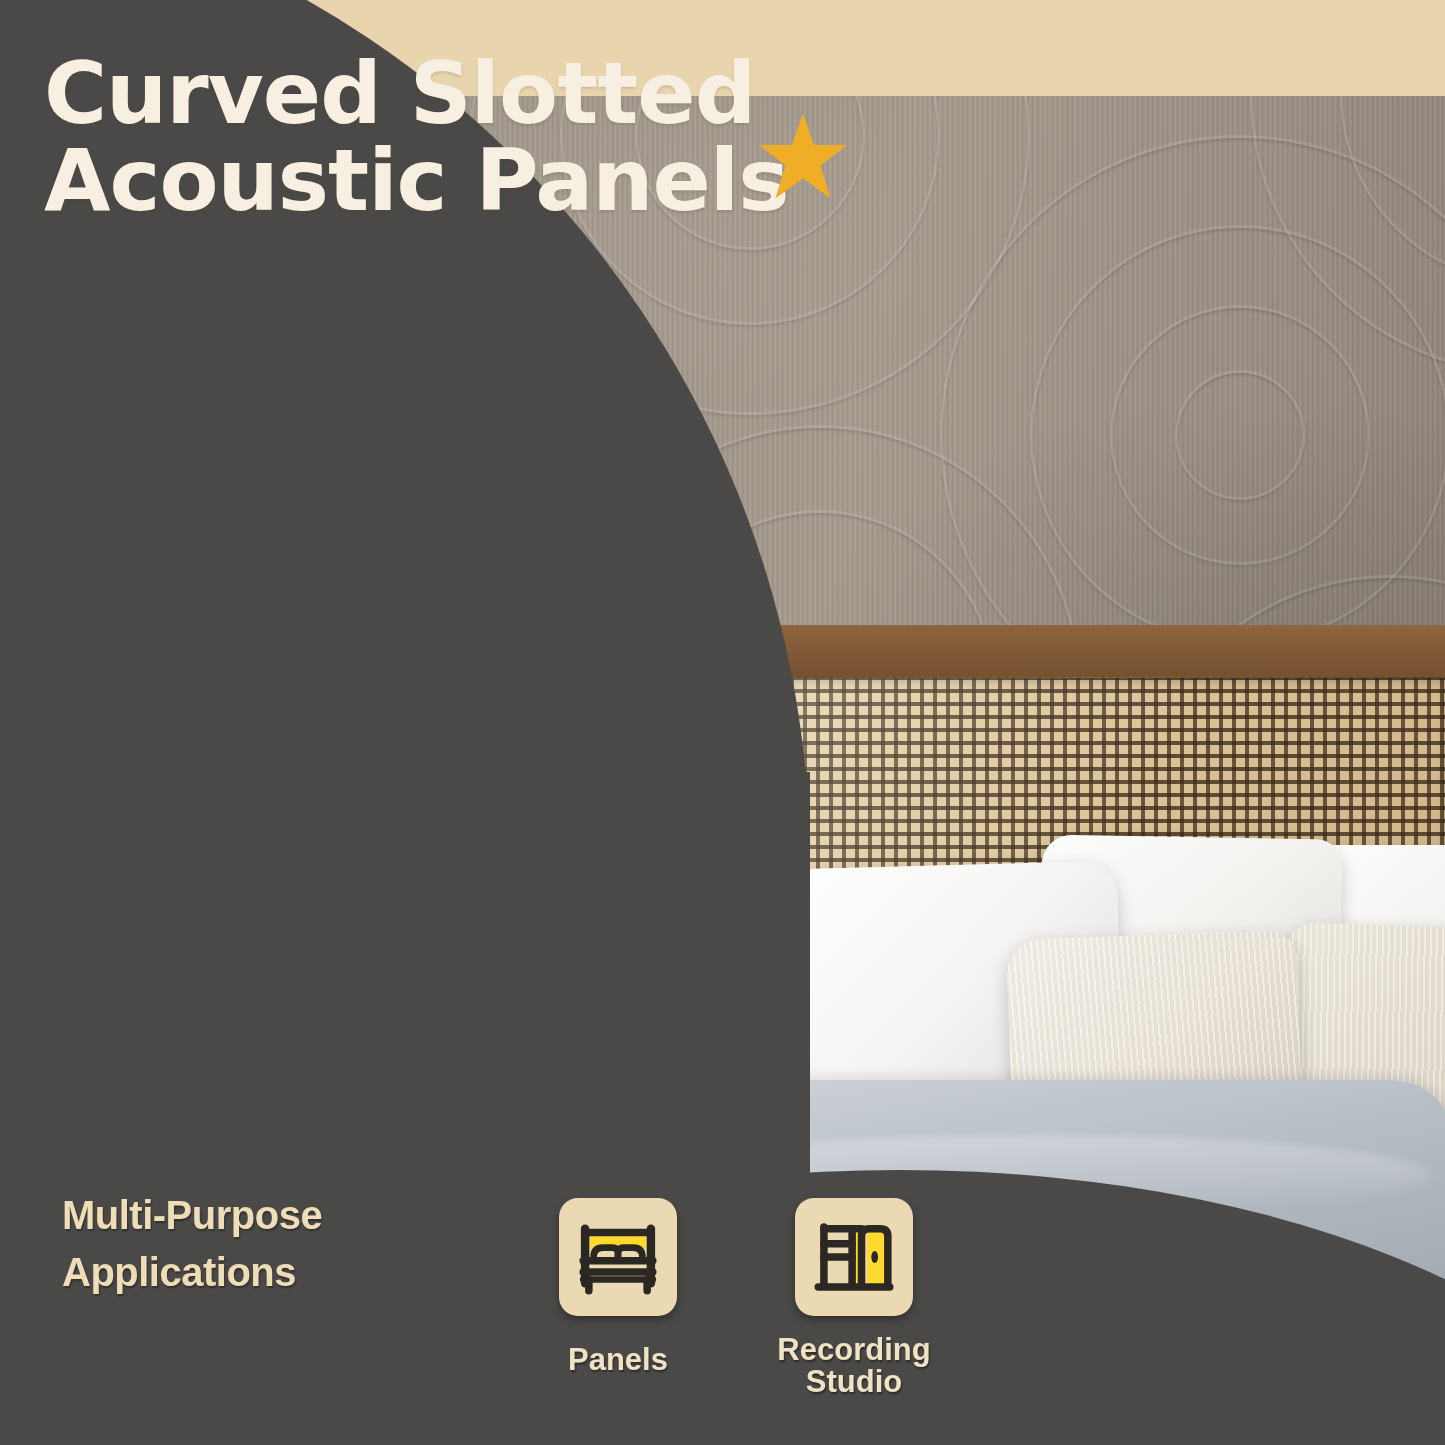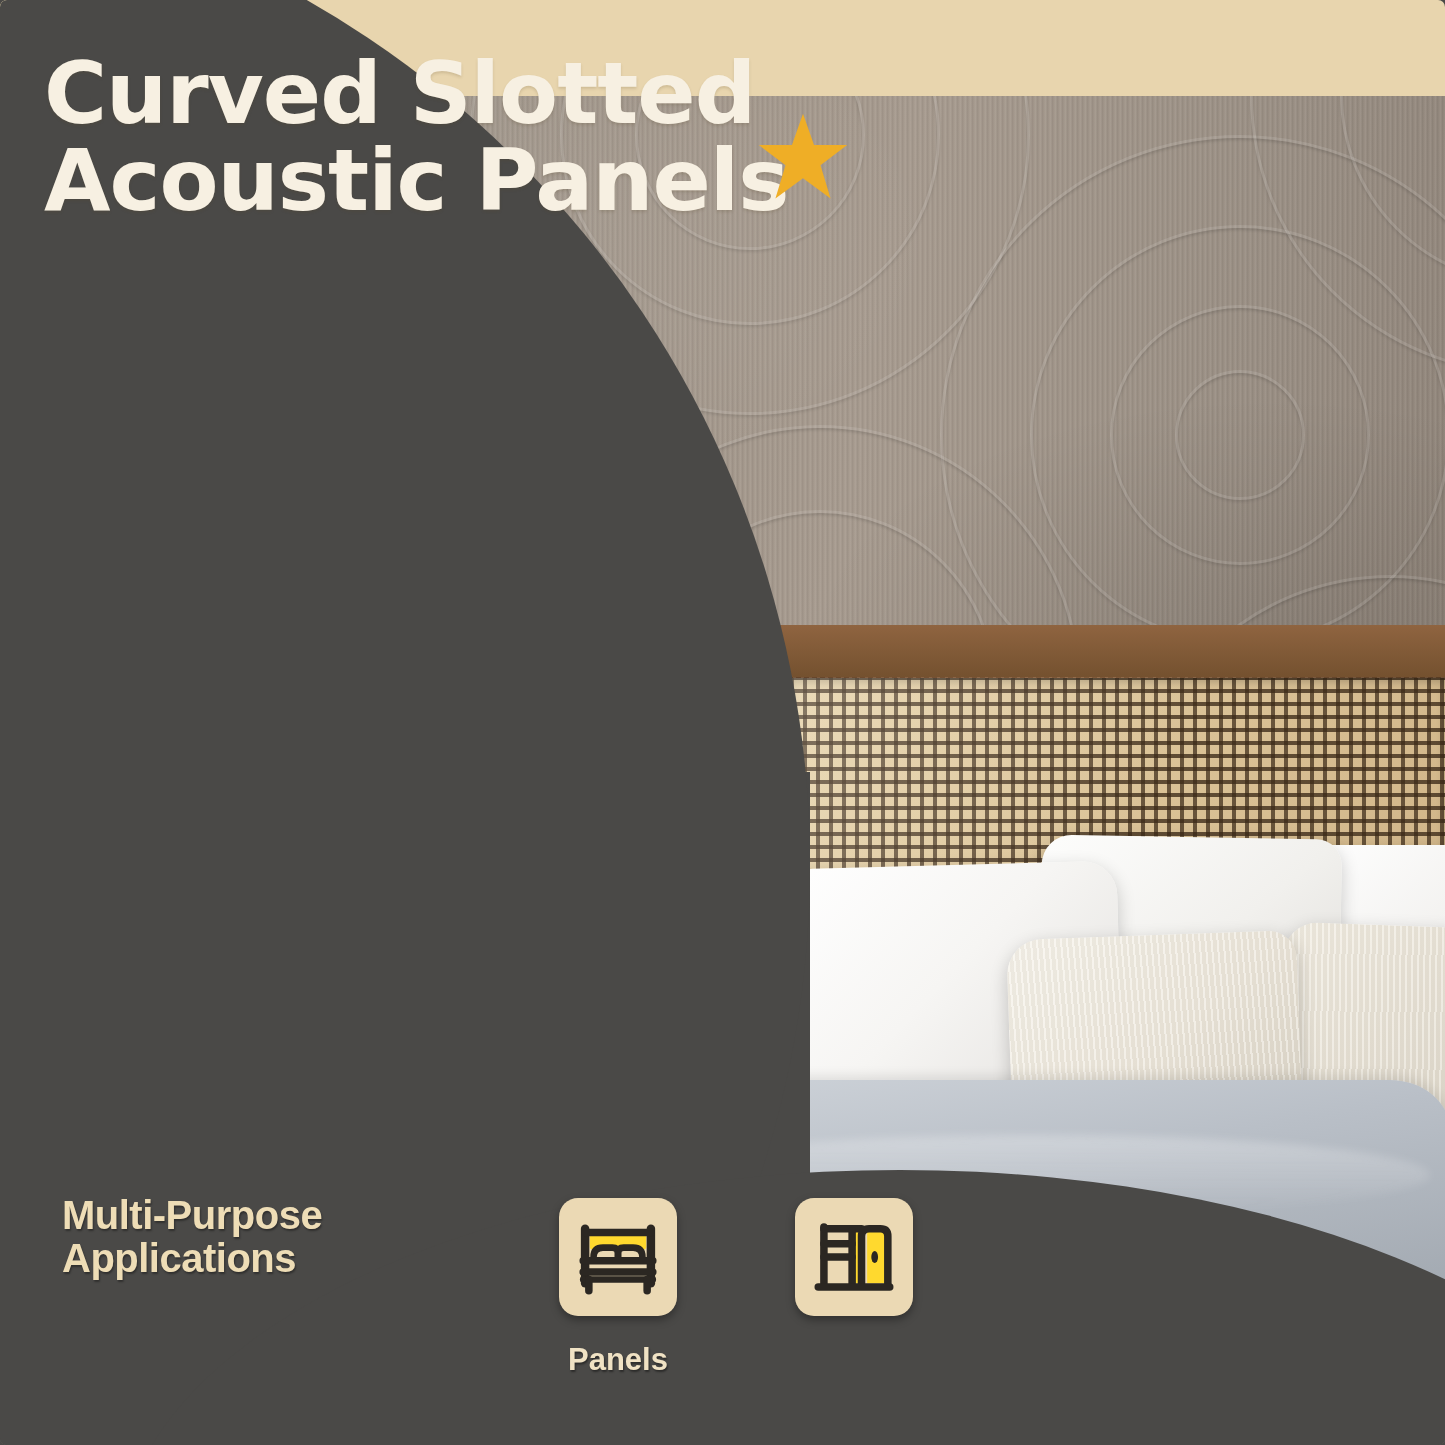--- a/index.html
+++ b/index.html
@@ -4,21 +4,20 @@
 <style>
   * { margin:0; padding:0; box-sizing:border-box; }
   html,body { width:1445px; height:1445px; overflow:hidden; background:#4a4947; }
   body { font-family:"Liberation Sans", sans-serif; }
 
   #stage {
     position:relative;
     width:1445px; height:1445px;
     overflow:hidden;
     background:#4a4947;
-    border-radius:7px;
   }
 
   
   #photo {
     position:absolute; left:0; top:95px; width:1445px; height:1350px;
     overflow:hidden;
     background:#9b9086;
   }
 
   
@@ -279,21 +278,21 @@
     position:absolute; left:62px; top:1195px; z-index:30;
     font-family:"Liberation Sans", sans-serif;
     font-weight:700;
     font-size:40px;
     line-height:1.02;
     color:#eeddb6;
     letter-spacing:-0.5px;
     text-shadow:1px 2px 2px rgba(0,0,0,.35);
   }
   #mp-title span { display:block; white-space:nowrap; }
-  #mp-title .l2 { margin-top:2px; }
+  #mp-title .l2 { margin-top:16px; }
 
   
   #app-row {
     position:absolute; left:500px; top:1198px; width:945px; height:235px;
     z-index:32;
     display:flex; align-items:flex-start;
   }
   .app-item { width:236px; display:flex; flex-direction:column; align-items:center; }
   .app-tile {
     width:118px; height:118px; border-radius:19px;
@@ -467,16 +466,18 @@
           <path d="M18 18 v62" stroke="#2b2722" stroke-width="8" stroke-linecap="round"></path>
           <path d="M18 20 h40" stroke="#2b2722" stroke-width="8" stroke-linecap="round"></path>
           <path d="M18 36 h30" stroke="#2b2722" stroke-width="8" stroke-linecap="round"></path>
           <path d="M18 50 h30" stroke="#2b2722" stroke-width="8" stroke-linecap="round"></path>
           <path d="M48 22 v58" stroke="#2b2722" stroke-width="8" stroke-linecap="round"></path>
           <path d="M58 80 V28 q0 -8 8 -8 h12 q8 0 8 8 v52" fill="none" stroke="#2b2722" stroke-width="8" stroke-linejoin="round"></path>
           <ellipse cx="72" cy="50" rx="3.6" ry="6.5" fill="#2b2722"></ellipse>
           <path d="M12 82 h76" stroke="#2b2722" stroke-width="8" stroke-linecap="round"></path>
         </svg>
       </div>
+      <div class="app-label">Recording
+Studio</div>
     </div>
   </div>
 
 </div>
 
 </body></html>

